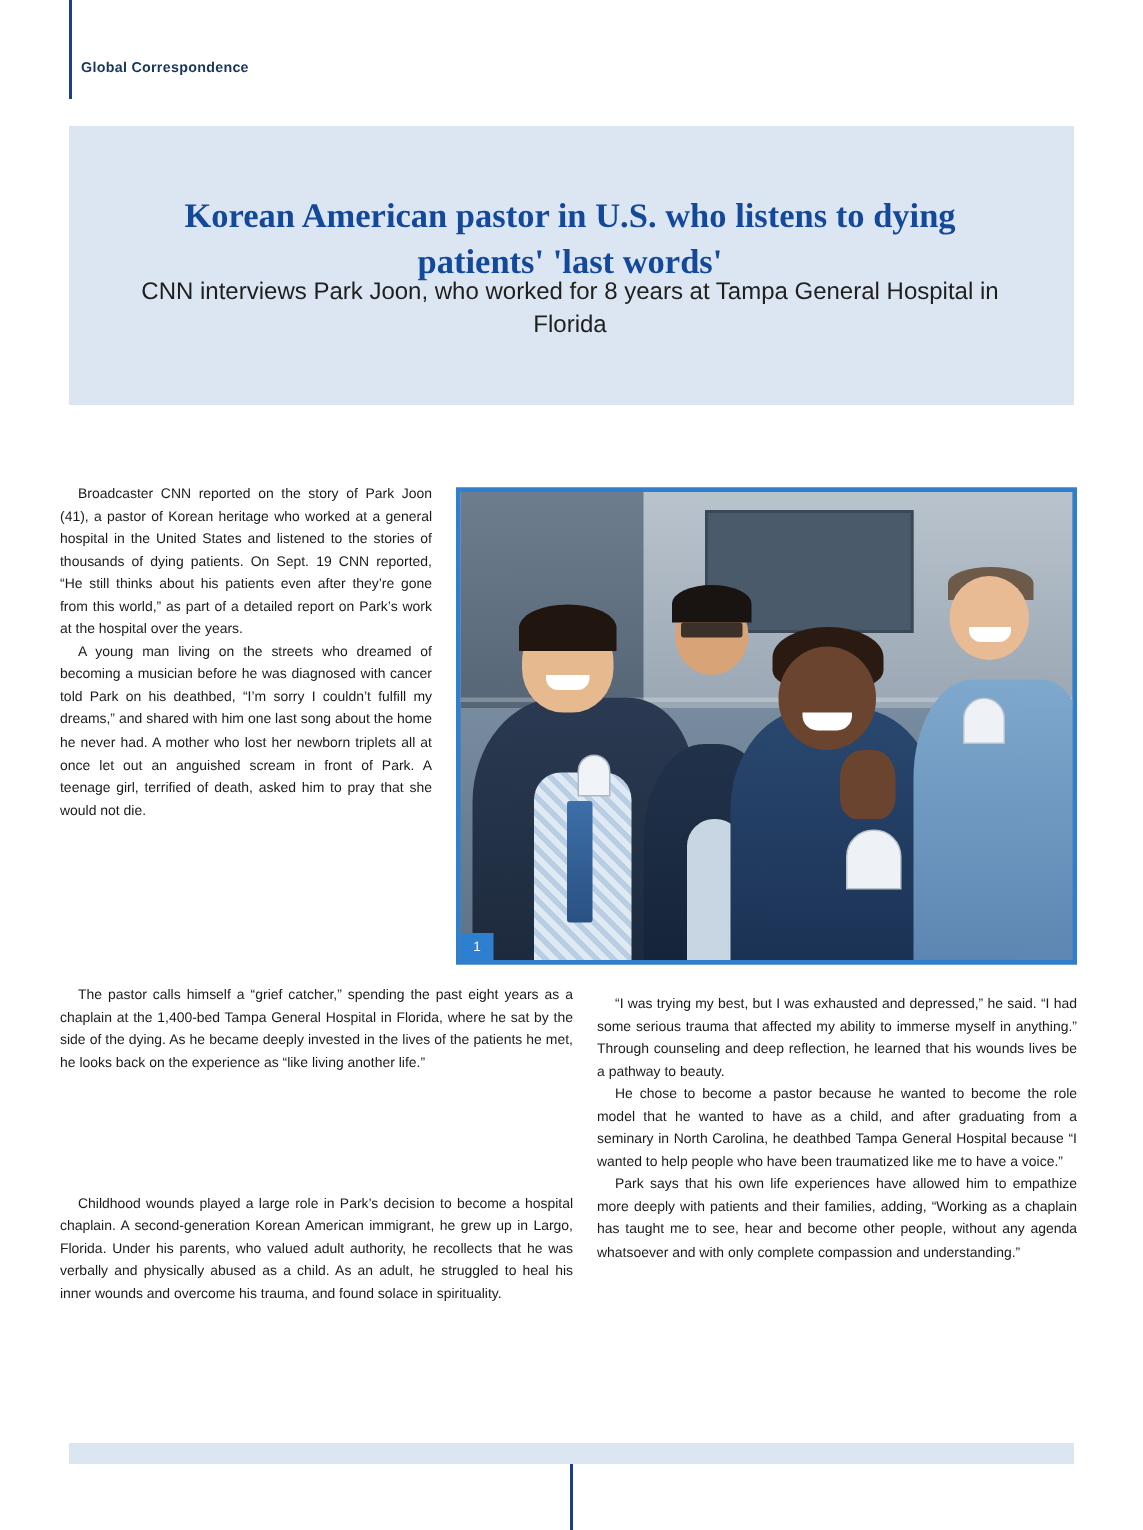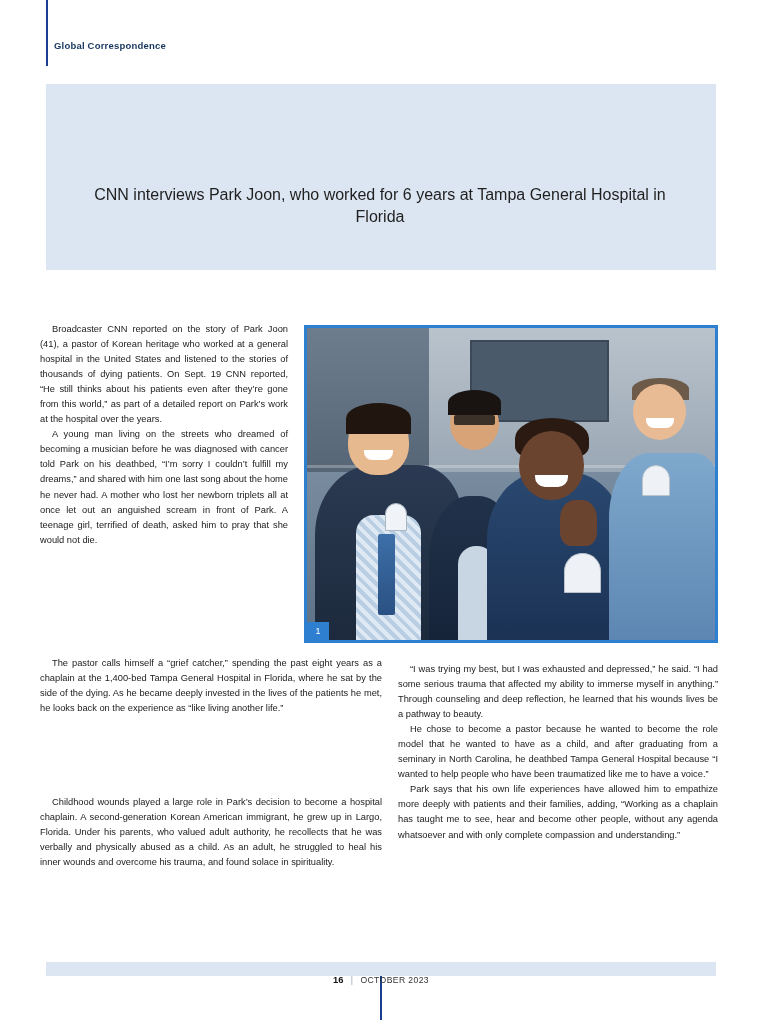--- a/index.html
+++ b/index.html
@@ -209,21 +209,22 @@
 </head>
 <body>
 
 <div class="page">
 
   <div class="rule-top"></div>
 
   <div class="kicker">Global Correspondence</div>
 
   <div class="headband"></div>
-  <div class="subhead">CNN interviews Park Joon, who worked for 6 years at Tampa General Hospital in Florida</div>
+  <h1 class="headline">Korean American pastor in U.S. who listens to dying patients' 'last words'</h1>
+  <div class="subhead">CNN interviews Park Joon, who worked for 8 years at Tampa General Hospital in Florida</div>
 
   <div class="col col-left-top">
     <p class="first">Broadcaster CNN reported on the story of Park Joon (41), a pastor of Korean heritage who worked at a general hospital in the United States and listened to the stories of thousands of dying patients. On Sept. 19 CNN reported, “He still thinks about his patients even after they’re gone from this world,” as part of a detailed report on Park’s work at the hospital over the years.</p>
     <p>A young man living on the streets who dreamed of becoming a musician before he was diagnosed with cancer told Park on his deathbed, “I’m sorry I couldn’t fulfill my dreams,” and shared with him one last song about the home he never had. A mother who lost her newborn triplets all at once let out an anguished scream in front of Park. A teenage girl, terrified of death, asked him to pray that she would not die.</p>
   </div>
 
   <div class="photo-wrap">
     <div class="photo">
       <div class="wall"></div>
       <div class="wall2"></div>
@@ -270,19 +271,14 @@
   </div>
 
   <div class="col col-right">
     <p class="first">“I was trying my best, but I was exhausted and depressed,” he said. “I had some serious trauma that affected my ability to immerse myself in anything.” Through counseling and deep reflection, he learned that his wounds lives be a pathway to beauty.</p>
     <p>He chose to become a pastor because he wanted to become the role model that he wanted to have as a child, and after graduating from a seminary in North Carolina, he deathbed Tampa General Hospital because “I wanted to help people who have been traumatized like me to have a voice.”</p>
     <p>Park says that his own life experiences have allowed him to empathize more deeply with patients and their families, adding, “Working as a chaplain has taught me to see, hear and become other people, without any agenda whatsoever and with only complete compassion and understanding.”</p>
   </div>
 
   <div class="footer-band"></div>
   <div class="rule-bottom"></div>
-  <div class="footer">
-    <span class="pagenum">16</span>
-    <span class="sep">|</span>
-    <span class="issue">OCTOBER 2023</span>
-  </div>
 
 </div>
 
 </body></html>

